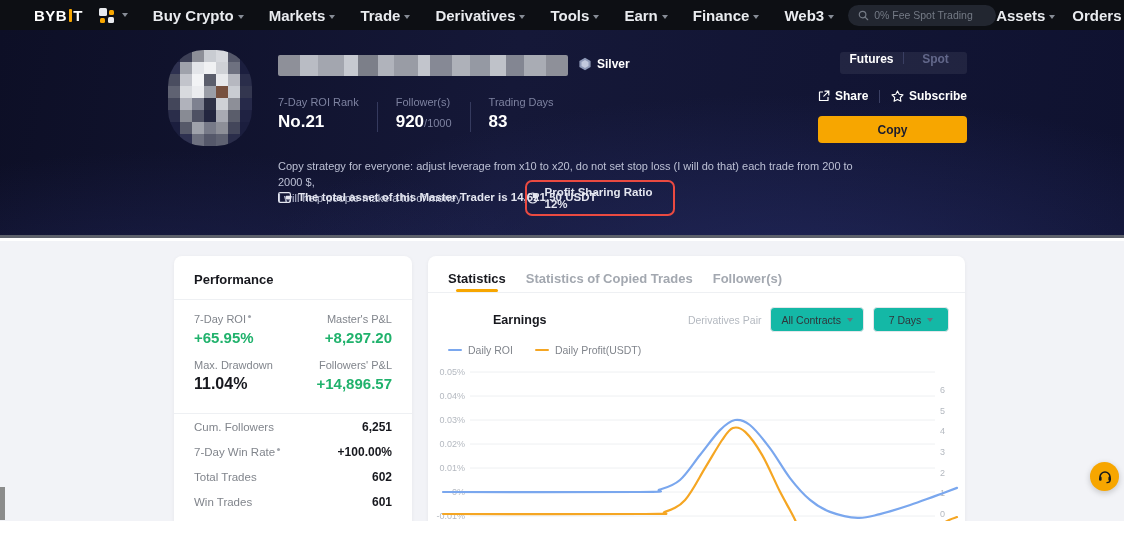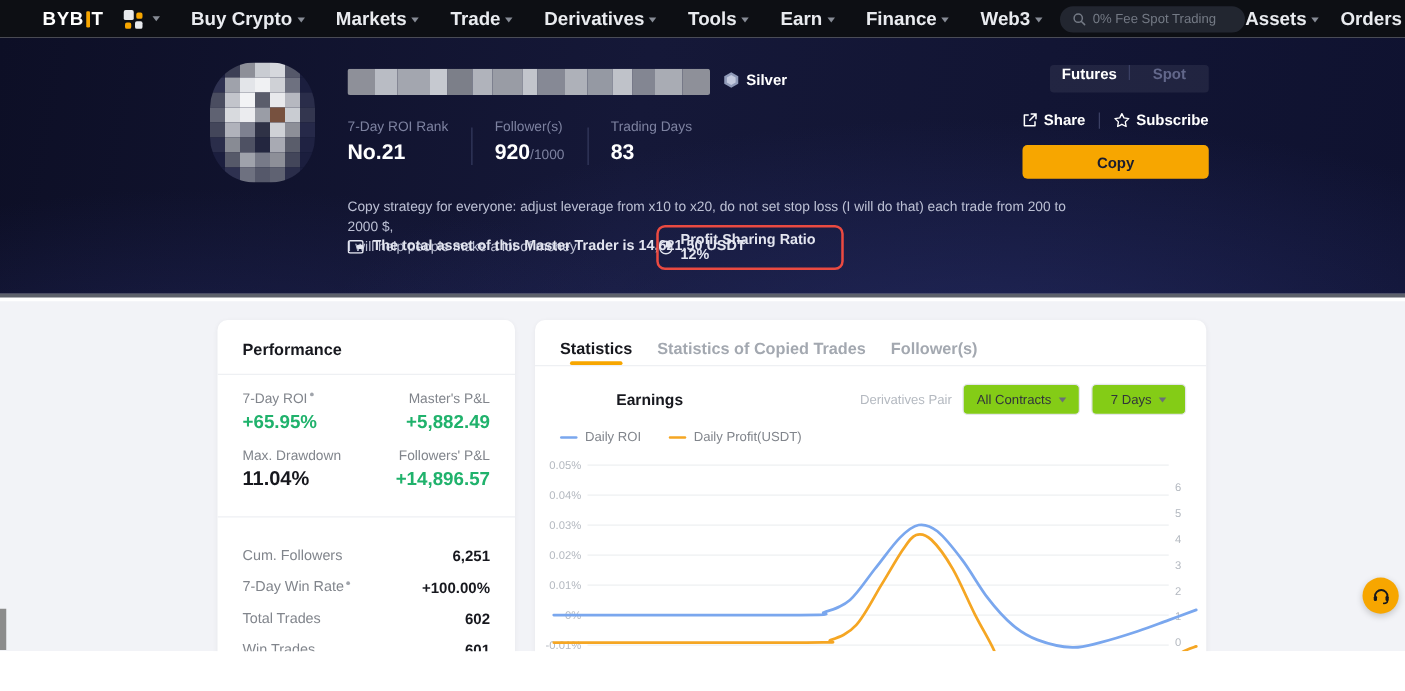--- a/index.html
+++ b/index.html
@@ -81,36 +81,36 @@
   .perf-title { font-size:13px; font-weight:bold; color:#17181e; padding:16px 0 12px; }
   .hr { height:1px; background:#eef0f3; margin:0 -20px; }
   .hl-row { display:flex; justify-content:space-between; margin-top:13px; }
   .hl .lbl { font-size:11px; color:#81858c; line-height:13px; }
   .hl .val { font-size:15px; font-weight:bold; margin-top:3px; }
   .hl.right { text-align:right; }
   .green { color:#20b26c; }
   .dark { color:#17181e; }
   .info-dot { display:inline-block; width:3px; height:3px; border-radius:50%; background:#a0a4ab;
     vertical-align:super; margin-left:2px; }
-  .perf-list { margin-top:18px; }
+  .perf-list { }
   .p-row { display:flex; justify-content:space-between; align-items:center; height:25px; }
   .p-row .lbl { font-size:11.5px; color:#81858c; }
   .p-row .val { font-size:12px; font-weight:bold; color:#17181e; }
 
   .tabs { display:flex; gap:20px; padding:15px 20px 0; border-bottom:1px solid #eef0f3; height:37px; }
   .tab { font-size:13px; font-weight:bold; color:#a3a8b0; padding-bottom:10px; cursor:pointer; position:relative; white-space:nowrap; }
   .tab.active { color:#17181e; }
   .tab.active::after { content:""; position:absolute; left:8px; right:8px; bottom:0; height:3px;
     background:#f7a600; border-radius:2px; }
   .earn-row { display:flex; align-items:center; padding:14px 16px 0 20px; }
   .earn-title { font-size:12.5px; font-weight:bold; color:#17181e;padding-left:45px; }
   .earn-controls { margin-left:auto; display:flex; align-items:center; gap:9px; }
   .filter-lbl { font-size:10.5px; color:#b4b9c0; }
   .dd { height:25px; border:1px solid #e4e6ea; border-radius:4px; display:flex; align-items:center;
-    justify-content:center; gap:6px; font-size:10.5px; color:#31343a; padding:0 10px; cursor:pointer; background:#84cc16; }
+    justify-content:center; gap:6px; font-size:10.5px; color:#31343a; padding:0 10px; cursor:pointer; background:#14b8a6; }
   .dd .caret { border-top-color:#6a6f78; border-left-width:3px; border-right-width:3px; margin-left:0; }
   .legend { display:flex; align-items:center; gap:22px; padding:12px 0 0 20px; }
   .leg { display:flex; align-items:center; gap:6px; font-size:10.5px; color:#81858c; }
   .leg i { width:14px; height:2.5px; border-radius:2px; display:inline-block; }
   .chart-wrap { position:absolute; left:0; top:108px; width:537px; height:157px; }
 
   
   .bottom-strip { position:absolute; left:0; top:521px; width:1124px; height:32px; background:#fff; z-index:40; }
   .scroll-frag { position:absolute; left:0; top:487px; width:5px; height:33px; background:#8c8c8c; z-index:45; }
   .support-fab { position:absolute; left:1090px; top:462px; width:29px; height:29px; border-radius:50%;
@@ -333,21 +333,21 @@
     <div class="card perf-card">
       <div class="perf-title">Performance</div>
       <div class="hr"></div>
       <div class="hl-row">
         <div class="hl">
           <div class="lbl"><span>7-Day ROI</span><span class="info-dot"></span></div>
           <div class="val green">+65.95%</div>
         </div>
         <div class="hl right">
           <div class="lbl">Master's P&amp;L</div>
-          <div class="val green">+5,882.49</div>
+          <div class="val green">+8,297.20</div>
         </div>
       </div>
       <div class="hl-row">
         <div class="hl" style="width:80px;">
           <div class="lbl">Max. Drawdown</div>
           <div class="val dark" style="font-size:16px;">11.04%</div>
         </div>
         <div class="hl right">
           <div class="lbl">Followers' P&amp;L</div>
           <div class="val green">+14,896.57</div>

